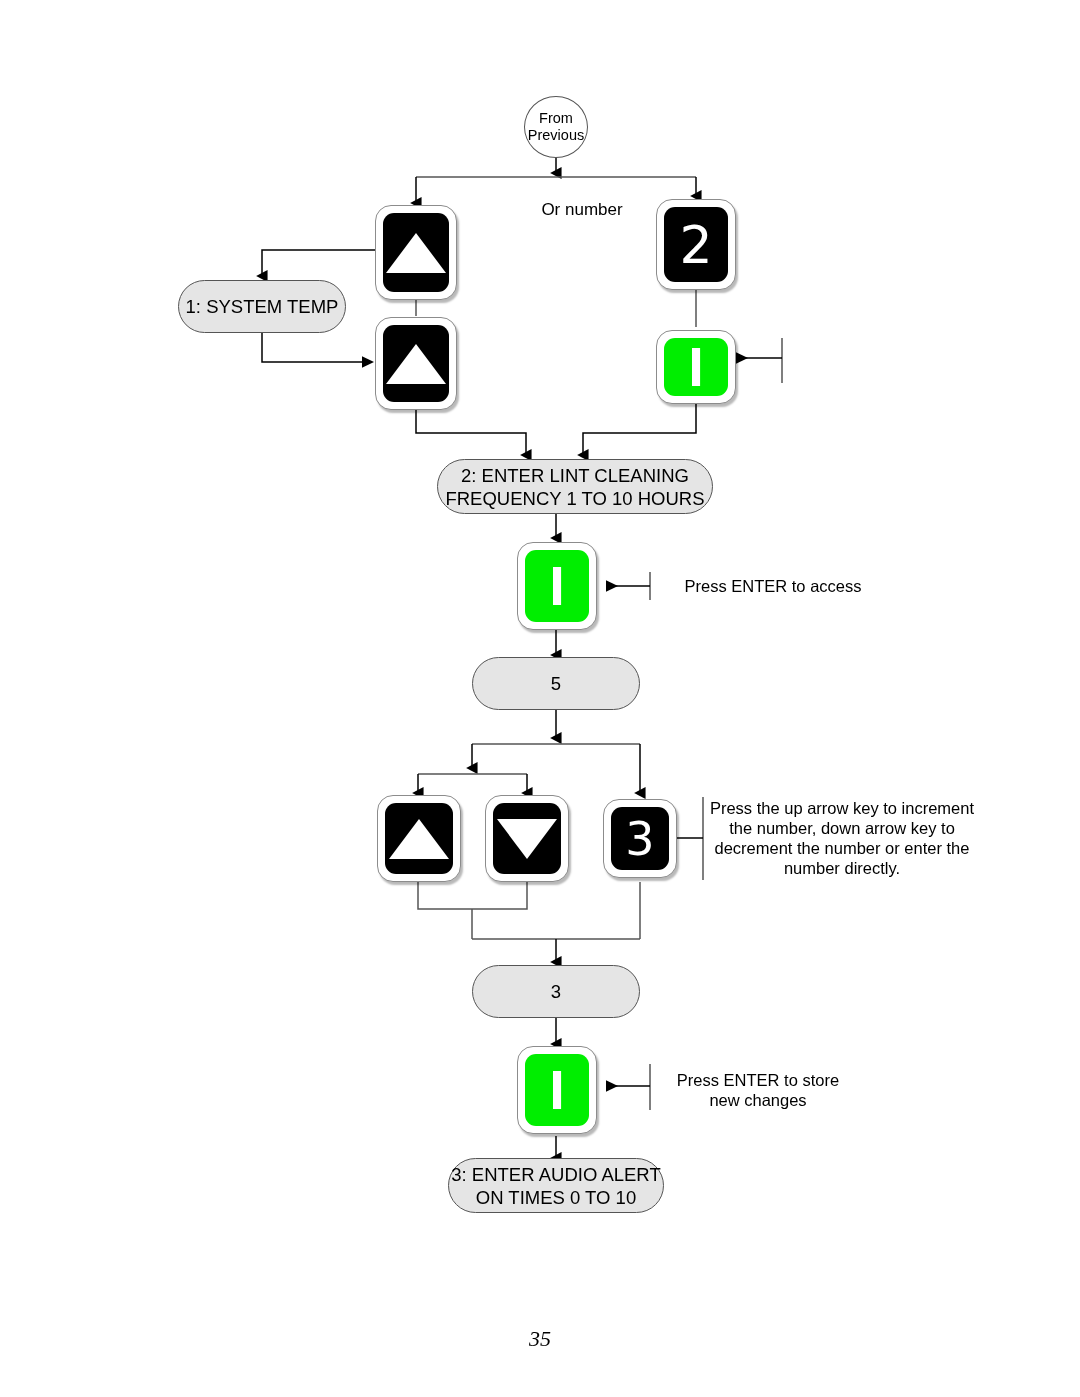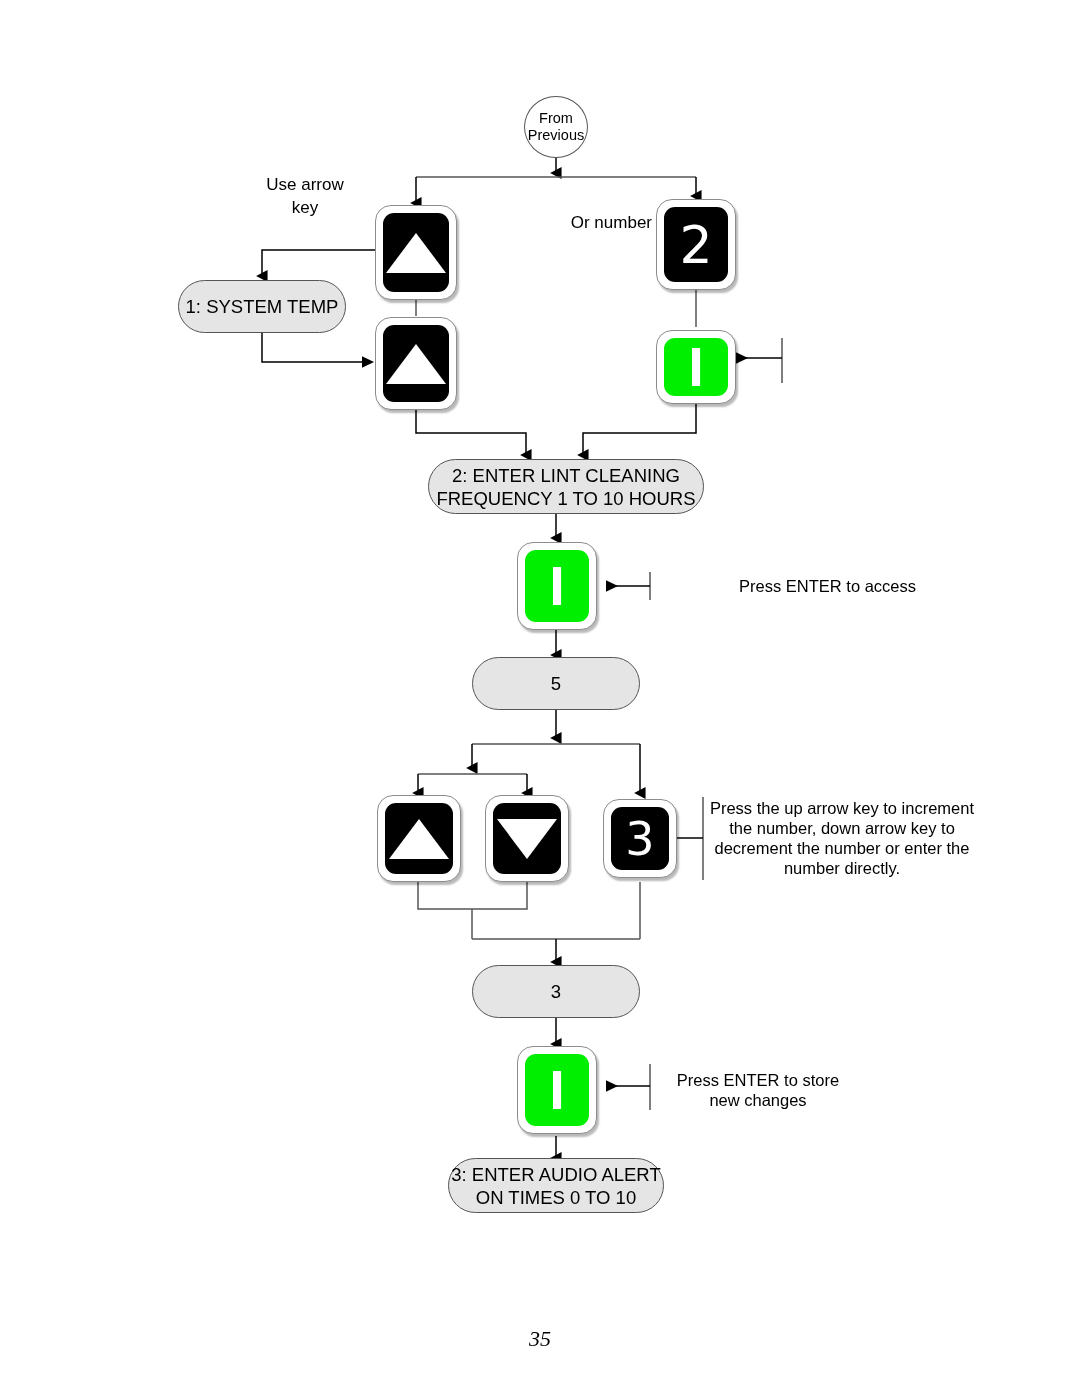--- a/index.html
+++ b/index.html
@@ -224,24 +224,22 @@
       <path d="M556,1136 L556,1158" marker-end="url(#ah)" stroke="#000000"></path>
 
     </g>
   </svg>
 
   <div class="circ" style="left:524px; top:96px; width:64px; height:62px;">
     <span>From</span>
     <span>Previous</span>
   </div>
 
-  <div class="plain-label" style="left:238px; top:173px; width:134px;">Use arrow
-key</div>
-
-  <div class="plain-label" style="left:512px; top:211px; width:140px;text-align:right;">Or  number</div>
+
+  <div class="plain-label" style="left:512px; top:198px; width:140px;">Or  number</div>
 
   <div class="key black" style="left:375px; top:205px; width:82px; height:95px;">
     <div class="face">
       <div class="tri-up"></div>
     </div>
   </div>
 
   <div class="key black" style="left:656px; top:199px; width:80px; height:91px;">
     <div class="face">
       <div class="num">2</div>
@@ -258,32 +256,32 @@
     </div>
   </div>
 
   <div class="key green" style="left:656px; top:330px; width:80px; height:74px;">
     <div class="face">
       <div class="num">I</div>
     </div>
   </div>
 
 
-  <div class="term" style="left:428px; top:459px; width:276px; height:55px; border-radius:30px;">
+  <div class="term" style="left:437px; top:459px; width:276px; height:55px; border-radius:30px;">
     <span>2: ENTER LINT CLEANING
 FREQUENCY 1 TO 10 HOURS</span>
   </div>
 
   <div class="key green" style="left:517px; top:542px; width:80px; height:88px;">
     <div class="face">
       <div class="num">I</div>
     </div>
   </div>
 
-  <div class="callout" style="left:686px; top:576px; width:230px; text-align:right;">Press ENTER to access</div>
+  <div class="callout" style="left:658px; top:576px; width:230px; text-align:center;">Press ENTER to access</div>
 
   <div class="term" style="left:472px; top:657px; width:168px; height:53px; border-radius:28px;">
     <span>5</span>
   </div>
 
   <div class="key black" style="left:377px; top:795px; width:84px; height:87px;">
     <div class="face">
       <div class="tri-up"></div>
     </div>
   </div>

